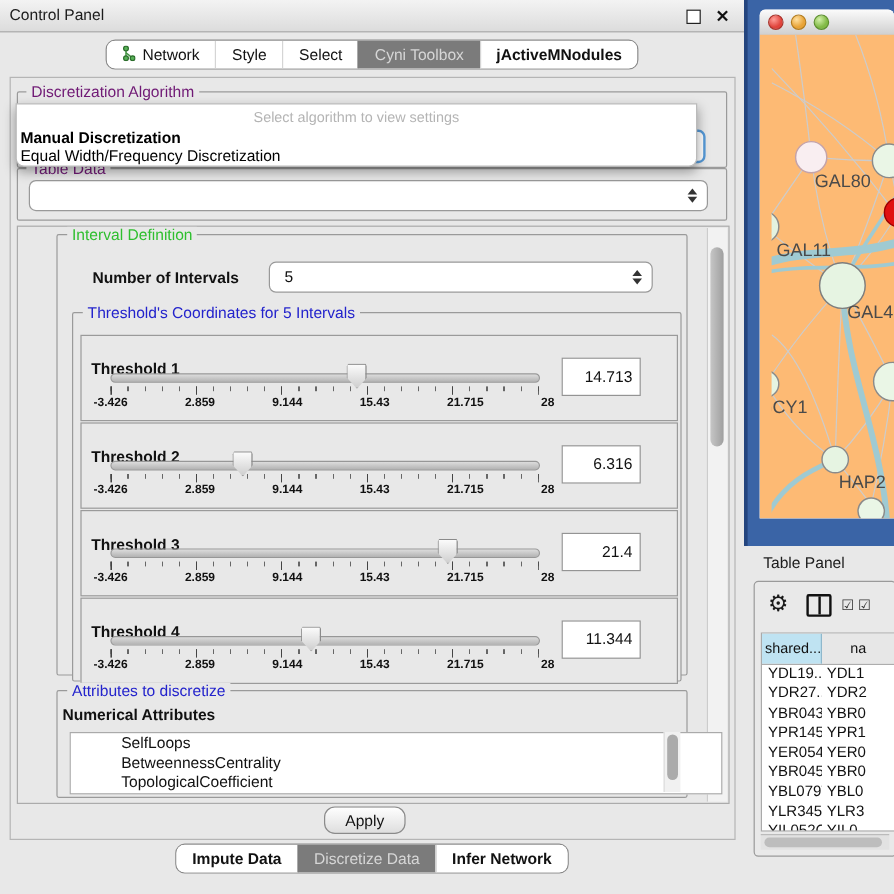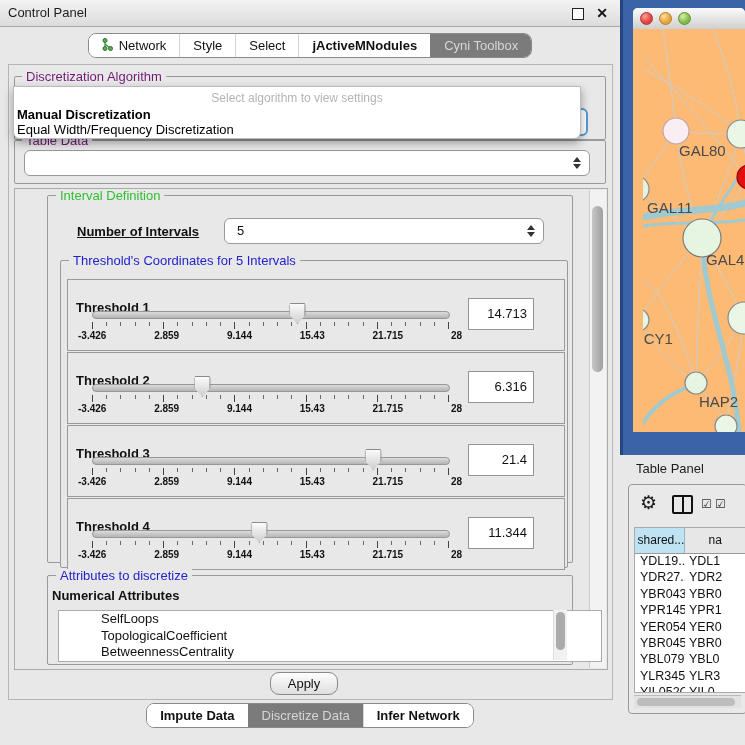--- a/index.html
+++ b/index.html
@@ -40,21 +40,21 @@
   .popup .it1{position:absolute;left:3px;top:20px;font-size:13px;font-weight:bold;color:#000;}
   .popup .it2{position:absolute;left:3px;top:35px;font-size:13px;color:#000;}
   .focus-combo{position:absolute;left:24px;top:108px;width:560px;height:24px;background:#fff;
                border:2px solid #569ad8;border-radius:6px;}
   
   .scroll{position:absolute;left:14px;top:188px;width:592px;height:480px;border:1px solid #ababab;background:#e8e8e8;}
   .vsb{position:absolute;right:1px;top:1px;bottom:1px;width:16px;background:#f2f2f2;border-left:1px solid #ccc;}
   .vsb .vthumb{position:absolute;left:2px;top:16px;width:11px;height:166px;border-radius:6px;
                background:linear-gradient(90deg,#c6c6c6,#9f9f9f);}
   
-  .noi-label{position:absolute;left:29px;top:28px;font-size:13px;font-weight:bold;text-decoration:underline;}
+  .noi-label{position:absolute;left:29px;top:28px;font-size:13px;font-weight:bold;}
   .noi-spin{position:absolute;left:176px;top:22px;width:318px;height:24px;background:#fff;border:1px solid #999;border-radius:6px;}
   .noi-spin .cval{position:absolute;left:12px;line-height:24px;font-size:13px;}
   
   .th-box{position:absolute;left:6px;width:496px;height:70px;border:1px solid #9a9a9a;background:#e8e8e8;}
   .th-label{position:absolute;left:8px;top:20px;font-size:13px;font-weight:bold;}
   .th-slider{position:absolute;left:20px;top:22px;width:364px;height:46px;}
   .th-track{position:absolute;left:4px;top:9px;width:356px;height:6px;border:1px solid #979797;border-radius:4px;
             background:linear-gradient(#dcdcdc,#b4b4b4);}
   .th-thumb{position:absolute;top:1px;width:15px;height:19px;transform:translateX(-50%);
             background:linear-gradient(#fbfbfb,#cfcfcf);border:1px solid #8a8a8a;
@@ -129,25 +129,25 @@
               </svg>
           </span>
           <span>Network</span>
         </div>
         <div class="tab">
             <span>Style</span>
           </div>
         <div class="tab">
             <span>Select</span>
           </div>
+        <div class="tab active">
+            <span>Cyni Toolbox</span>
+          </div>
         <div class="tab bold">
             <span>jActiveMNodules</span>
-          </div>
-        <div class="tab active">
-            <span>Cyni Toolbox</span>
           </div>
       </div>
     </div>
 
     <div class="outer"></div>
 
     <div class="group" style="left:14px;top:76px;width:590px;height:62px;"></div>
     <span class="legend dark" style="left:22px;top:70px;">Discretization Algorithm</span>
     <div class="focus-combo"></div>
 
@@ -252,22 +252,22 @@
           </div>
         </div>
       </div>
 
       <div class="group" style="left:32px;top:386px;width:524px;height:88px;">
         <span class="legend blue" style="left:8px;top:-7px;">Attributes to discretize</span>
         <div class="attr-sub">Numerical Attributes</div>
         <div class="attr-list">
 
         <div class="attr-item">SelfLoops</div>
+            <div class="attr-item">BetweennessCentrality</div>
             <div class="attr-item">TopologicalCoefficient</div>
-            <div class="attr-item">BetweennessCentrality</div>
           </div>
         <div class="attr-vsb" style="left:505px;top:34px;height:50px;">
             <div class="vthumb"></div>
           </div>
       </div>
     </div>
 
     <div class="apply">Apply</div>
 
     <div class="tabbar" style="top:703px;">

